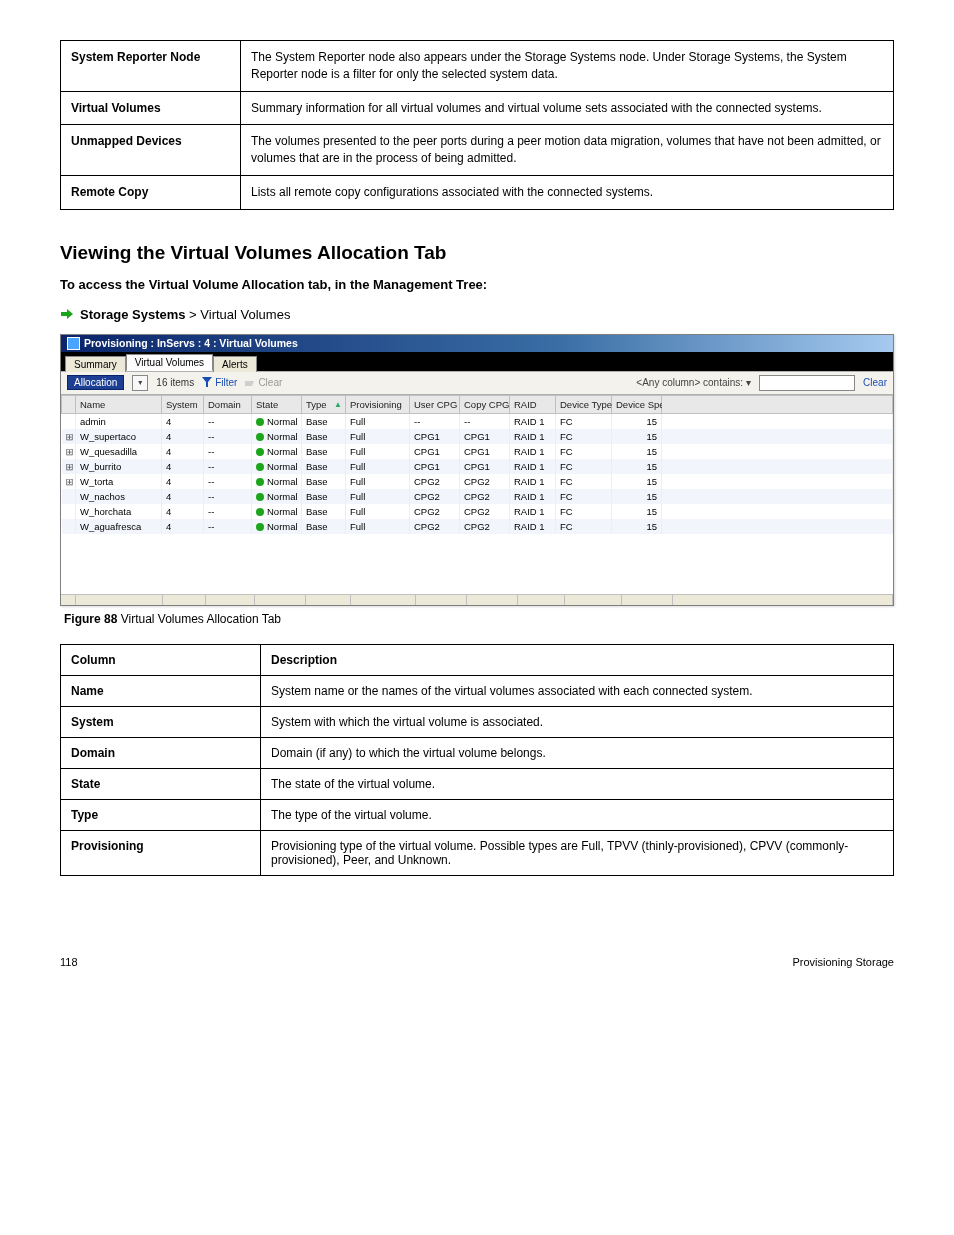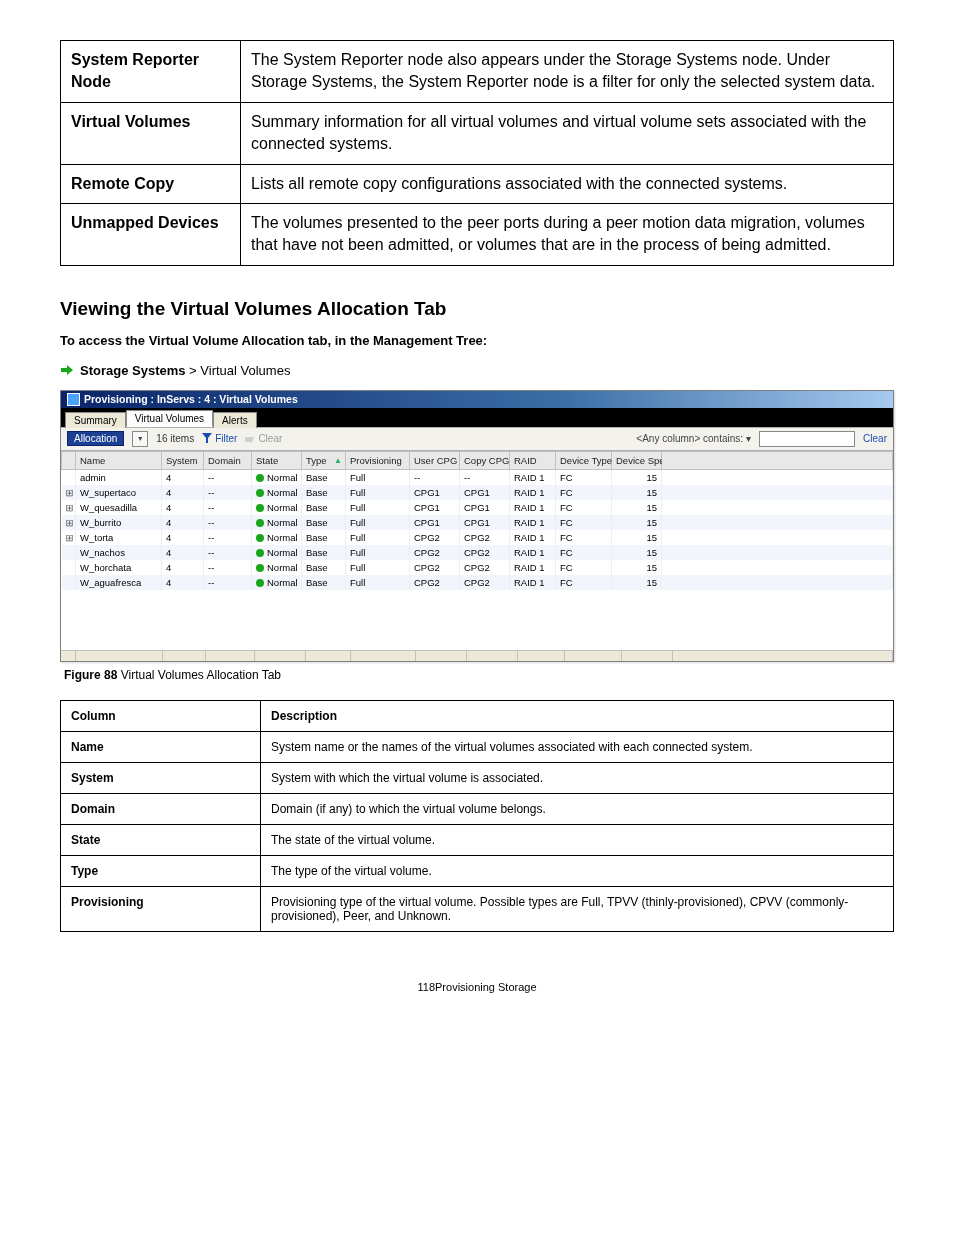--- a/index.html
+++ b/index.html
@@ -16,21 +16,21 @@
   
   table.ref {
     width: 100%;
     border-collapse: collapse;
     table-layout: fixed;
   }
   table.ref td, table.ref th {
     border: 1px solid #000;
     padding: 8px 10px;
     vertical-align: top;
-    font-size: 16px;
+    font-size: 12px;
     line-height: 1.4;
   }
   table.ref th {
     text-align: left;
     font-weight: bold;
     background: #fff;
   }
   table.ref .col-left { width: 180px; }
   
   h2.section {
@@ -222,24 +222,24 @@
   table.def th, table.def td {
     border: 1px solid #000;
     padding: 8px 10px;
     font-size: 12px;
     vertical-align: top;
     text-align: left;
   }
   table.def th { background: #fff; font-weight: bold; }
   table.def .col-left { width: 200px; }
   .footer {
-    margin-top: 49px;
+    margin-top: 80px;
     font-size: 11px;
     display: flex;
-    justify-content: center;
+    justify-content: space-between;
   }
   .shot .titlebar .sys-icon {
     width: 11px;
     height: 11px;
     background: #4aa3ff;
     border: 1px solid #fff;
     display: inline-block;
   }
 </style>
 </head>
@@ -255,26 +255,26 @@
     <tbody>
       <tr>
         <th>System Reporter Node</th>
         <td>The System Reporter node also appears under the Storage Systems node. Under Storage Systems, the System Reporter node is a filter for only the selected system data.</td>
       </tr>
       <tr>
         <th>Virtual Volumes</th>
         <td>Summary information for all virtual volumes and virtual volume sets associated with the connected systems.</td>
       </tr>
       <tr>
+        <th>Unmapped Devices</th>
+        <td>The volumes presented to the peer ports during a peer motion data migration, volumes that have not been admitted, or volumes that are in the process of being admitted.</td>
+      </tr>
+      <tr>
         <th>Remote Copy</th>
         <td>Lists all remote copy configurations associated with the connected systems.</td>
-      </tr>
-      <tr>
-        <th>Unmapped Devices</th>
-        <td>The volumes presented to the peer ports during a peer motion data migration, volumes that have not been admitted, or volumes that are in the process of being admitted.</td>
       </tr>
     </tbody>
   </table>
 
   <h2 class="section">Viewing the Virtual Volumes Allocation Tab</h2>
   <p class="para">To access the Virtual Volume Allocation tab, in the Management Tree:</p>
 
   <div class="nav-line">
     <span class="arrow-icon">
       <svg width="14" height="14" viewBox="0 0 14 14">

